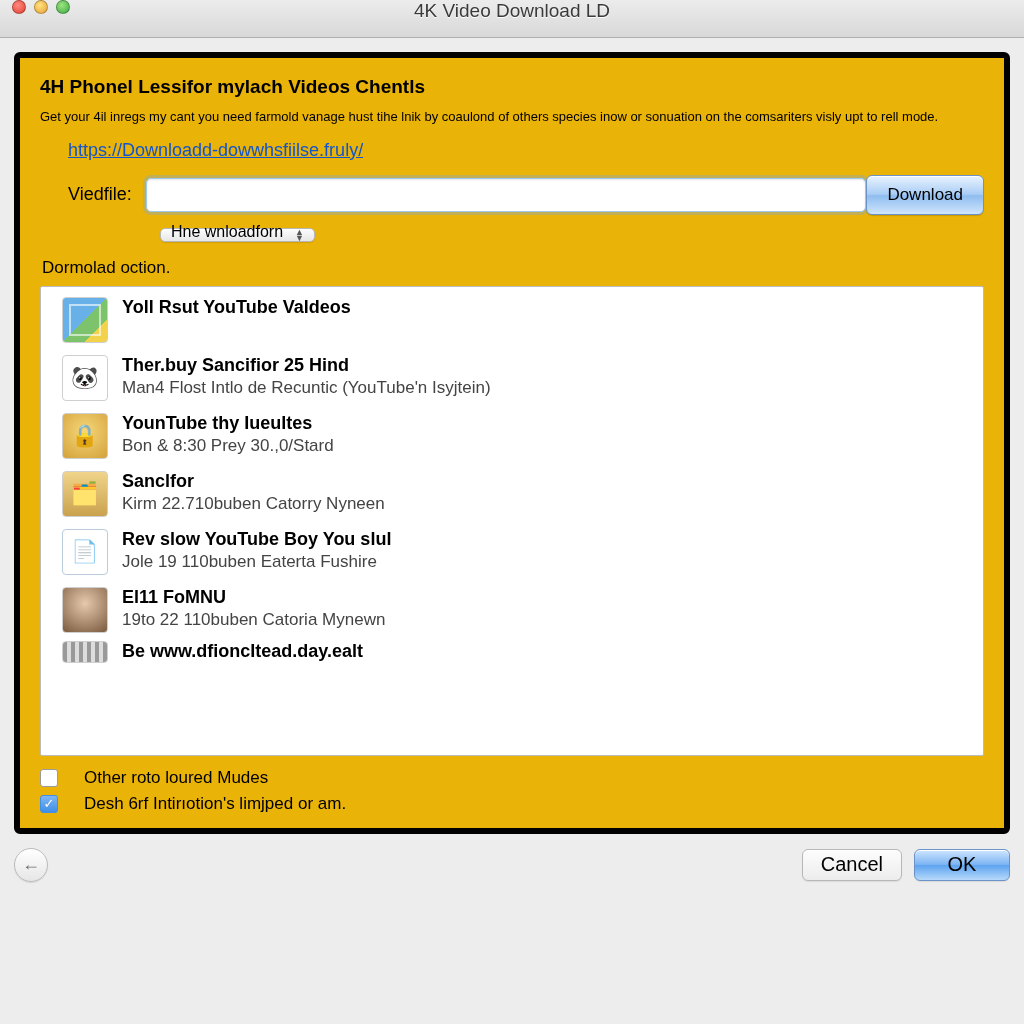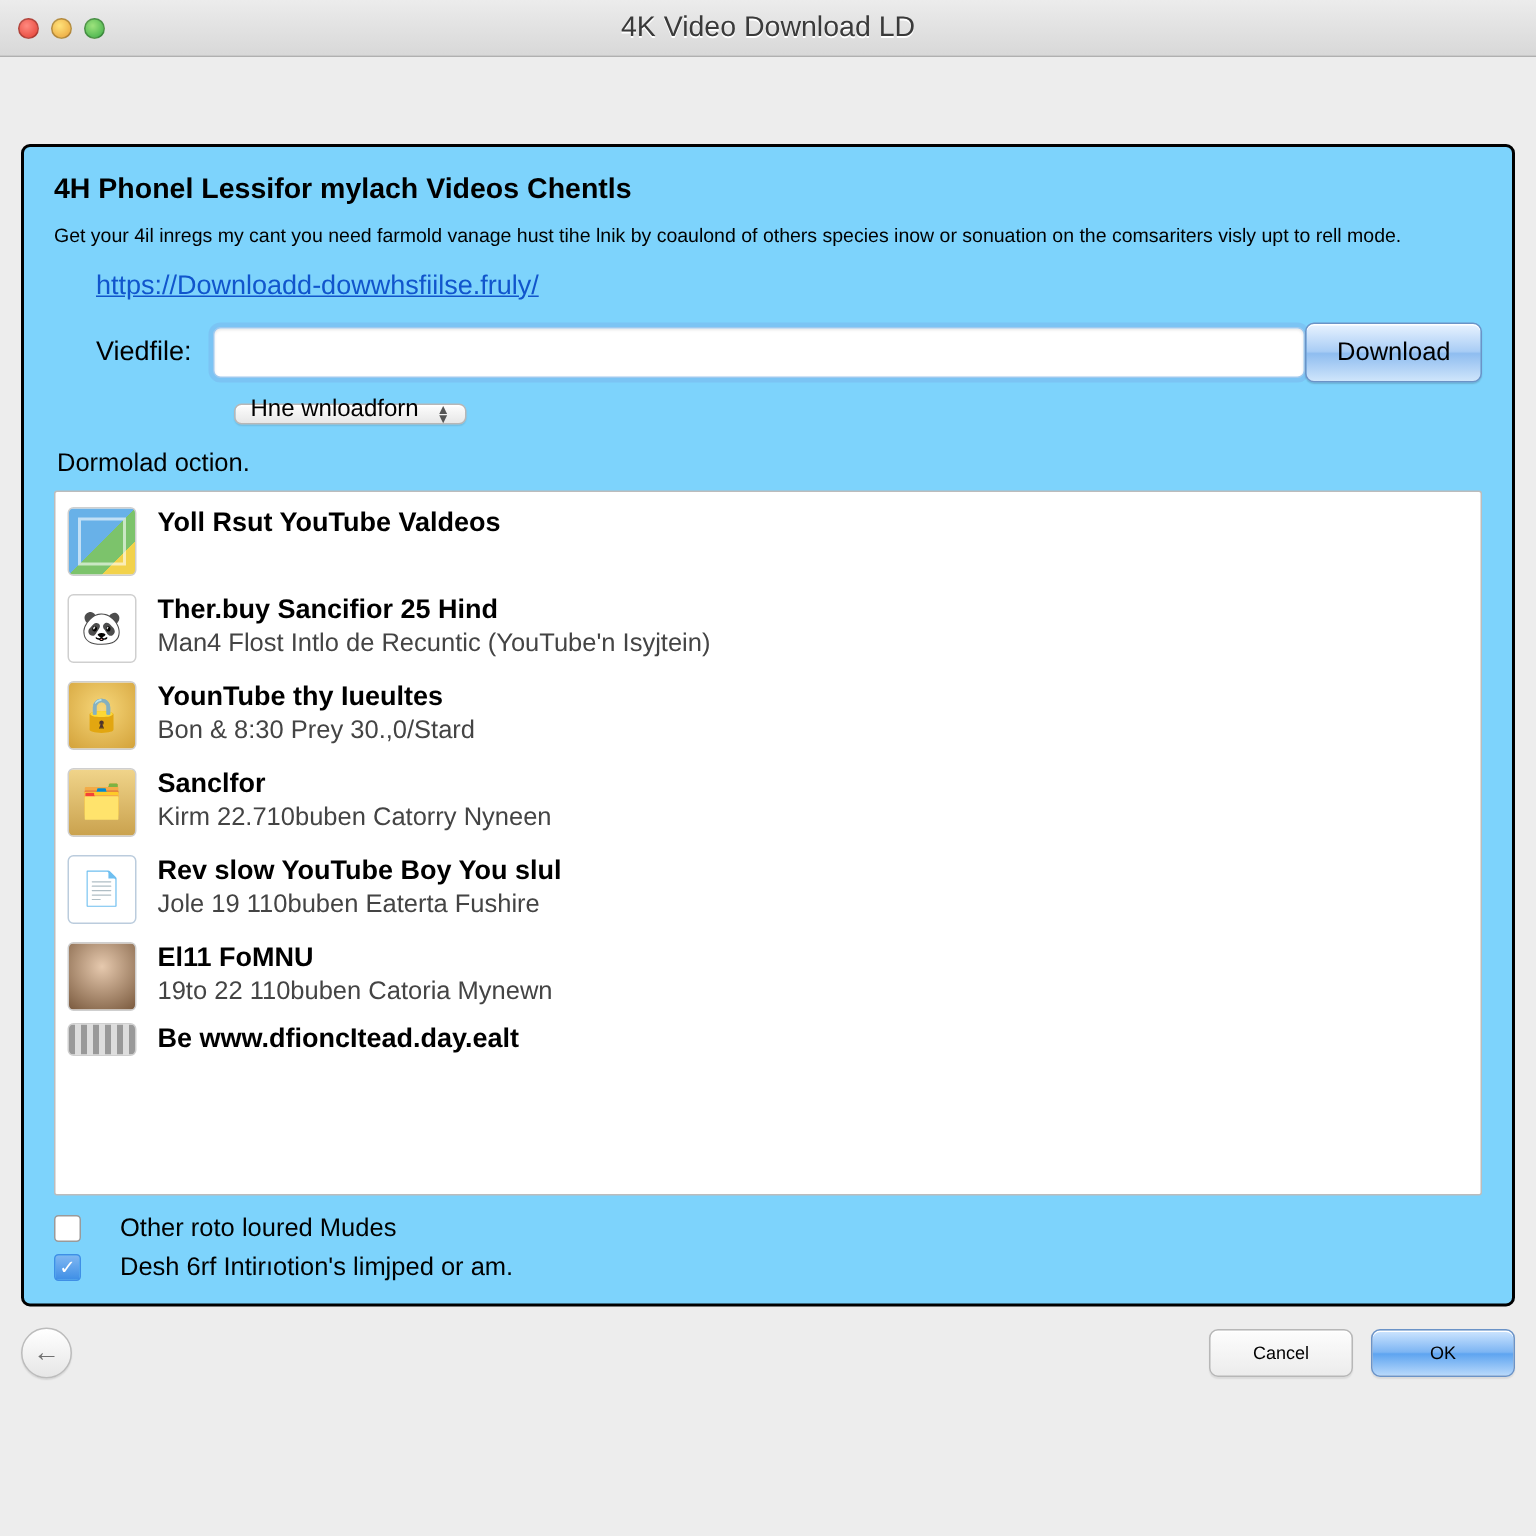--- a/index.html
+++ b/index.html
@@ -10,21 +10,21 @@
     width: 1024px;
     height: 1024px;
     overflow: hidden;
     color: #000;
   }
   .titlebar {
     height: 38px;
     background: linear-gradient(#ececec, #d8d8d8);
     border-bottom: 1px solid #b0b0b0;
     display: flex;
-    align-items: center;
+    align-items: flex-start;
     position: relative;
   }
   .traffic-lights {
     display: flex;
     gap: 8px;
     margin-left: 12px;
   }
   .tl {
     width: 14px; height: 14px; border-radius: 50%;
     border: 1px solid rgba(0,0,0,.25);
@@ -38,25 +38,24 @@
     text-align: center;
     font-size: 19px;
     color: #3a3a3a;
     text-shadow: 0 1px 0 #fff;
     pointer-events: none;
   }
   .window-body {
     padding: 14px 14px 18px 14px;
   }
   .group {
-    border: 2px solid #000000;
+    border: 6px solid #000000;
     border-radius: 6px;
-    background: #7dd3fc;
+    background: #eab308;
     padding: 18px 20px 14px 20px;
-    margin-top: 44px;
   }
   .section-heading {
     font-size: 19px;
     font-weight: bold;
     margin-bottom: 10px;
   }
   .description {
     font-size: 13px;
     line-height: 1.35;
     margin-bottom: 14px;
@@ -134,21 +133,21 @@
     height: 470px;
     overflow-y: scroll;
     padding: 4px 0;
   }
   .listbox::-webkit-scrollbar { width: 14px; }
   .listbox::-webkit-scrollbar-thumb { background: #c7c7c7; border-radius: 7px; border: 3px solid #fff; }
   .item {
     display: flex;
     align-items: flex-start;
     gap: 14px;
-    padding: 6px 8px;
+    padding: 6px 21px;
   }
   .thumb {
     width: 46px; height: 46px;
     border: 1px solid #cfcfcf;
     border-radius: 4px;
     flex-shrink: 0;
     display: flex;
     align-items: center;
     justify-content: center;
     font-size: 22px;
@@ -209,21 +208,21 @@
     box-shadow: 0 1px 1px rgba(0,0,0,.1);
   }
   .footer-spacer { flex: 1; }
   .footer-btn {
     height: 32px;
     min-width: 96px;
     padding: 0 18px;
     border: 1px solid #b7b7b7;
     border-radius: 6px;
     background: linear-gradient(#fdfdfd, #ececec);
-    font-size: 12px;
+    font-size: 20px;
     cursor: pointer;
     box-shadow: inset 0 1px 0 #fff, 0 1px 1px rgba(0,0,0,.08);
   }
   .footer-btn.primary {
     border-color: #6b93c7;
     background: linear-gradient(#cfe6ff, #7db5f3 48%, #5ea4f0 52%, #b8d9fb);
     margin-left: 12px;
   }
 
   

